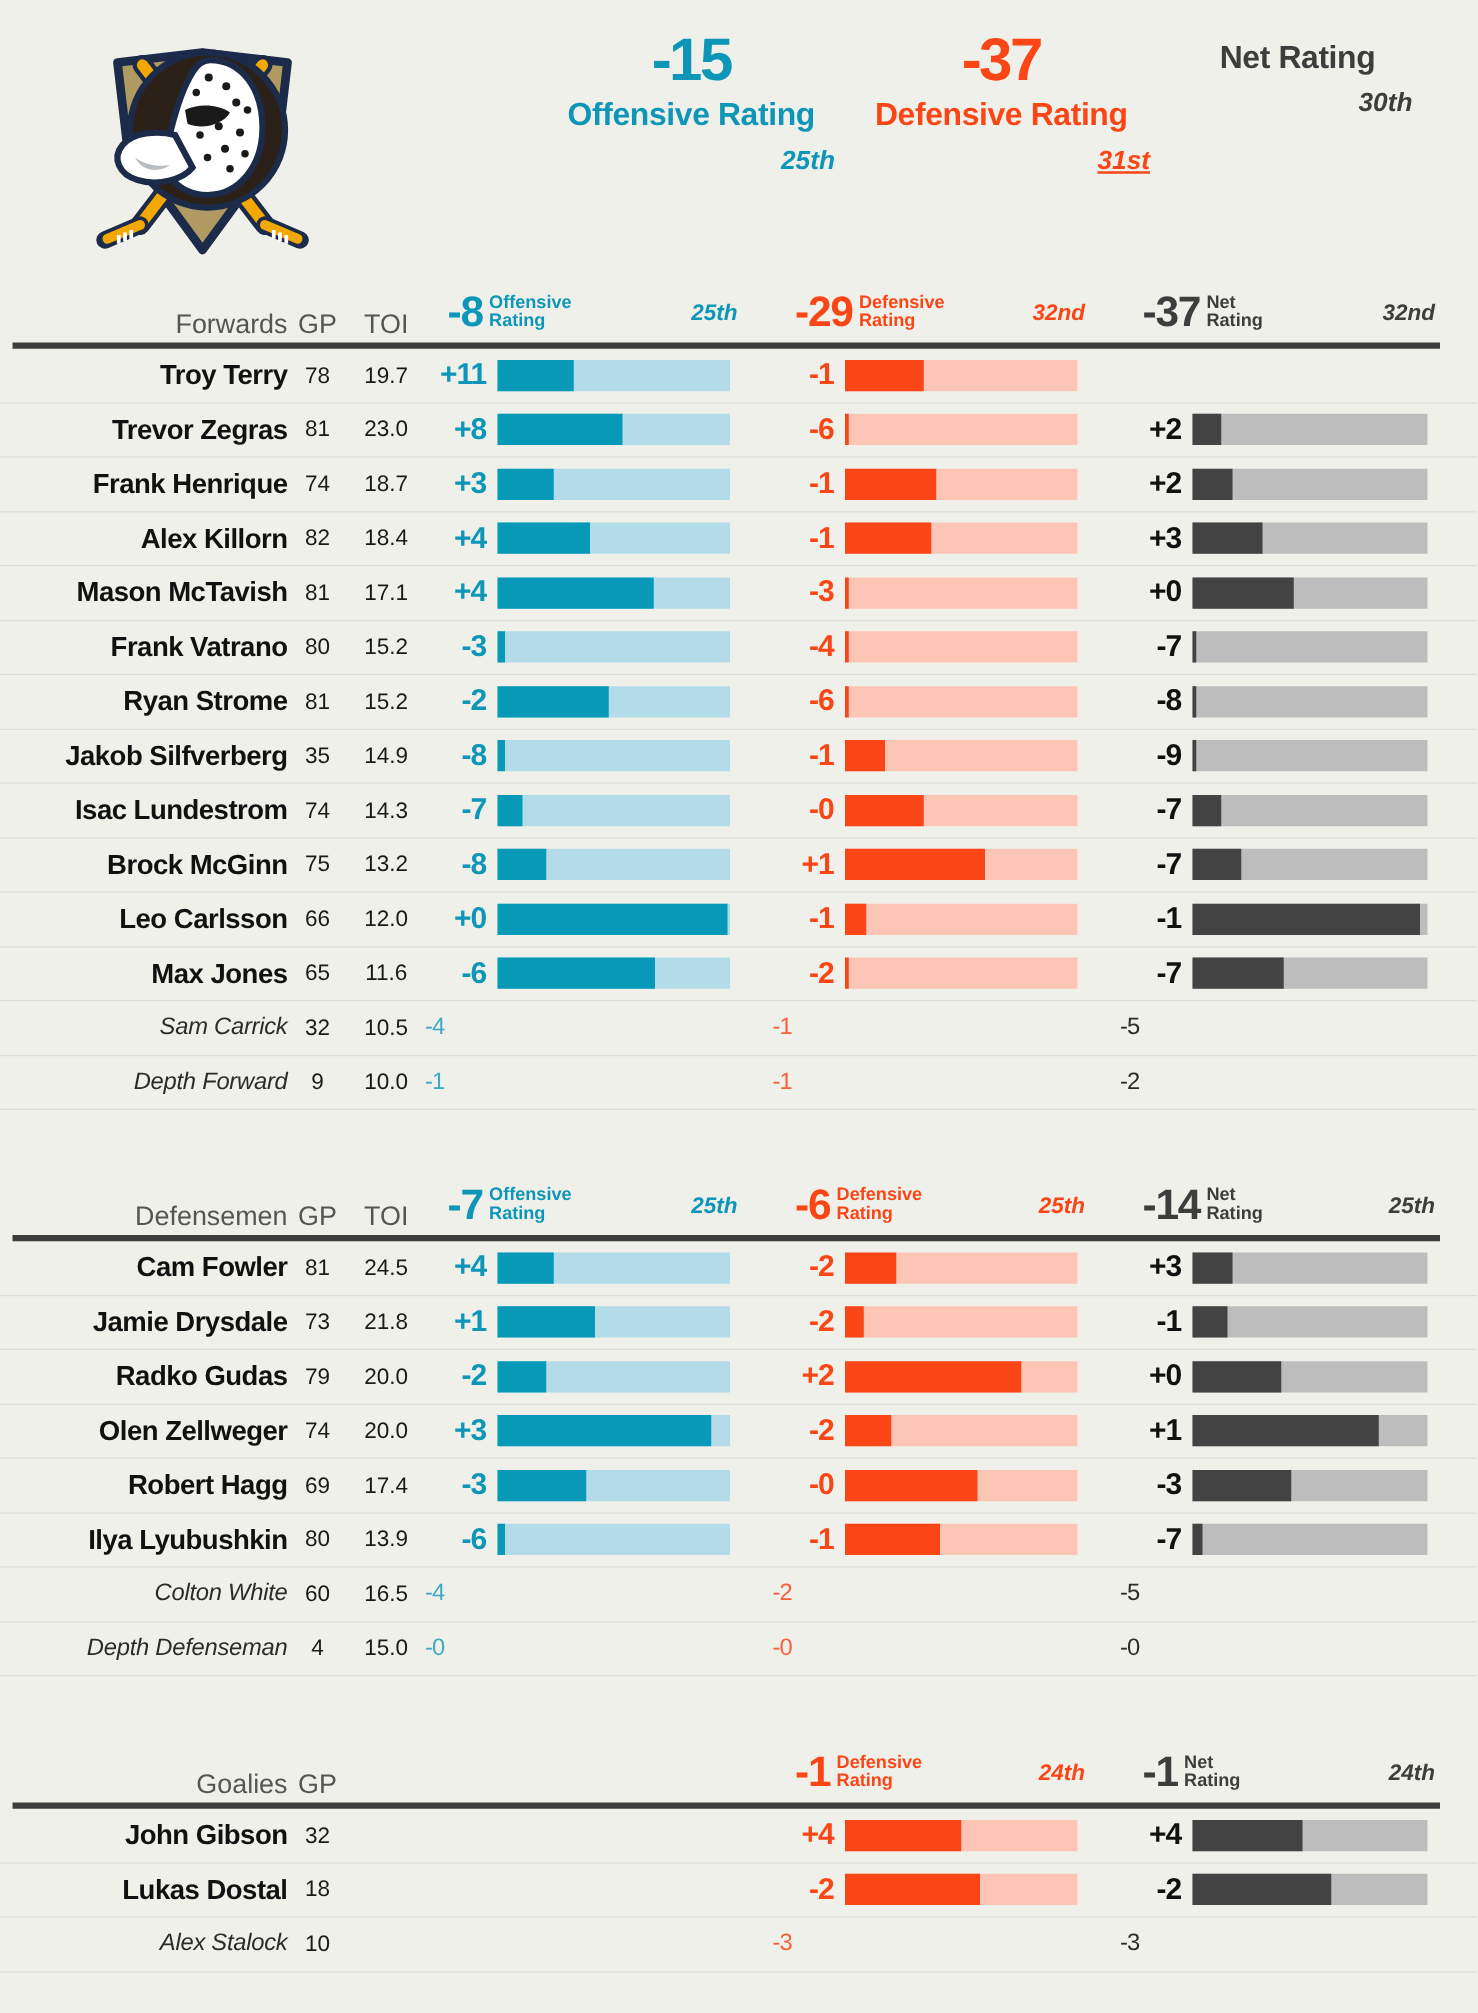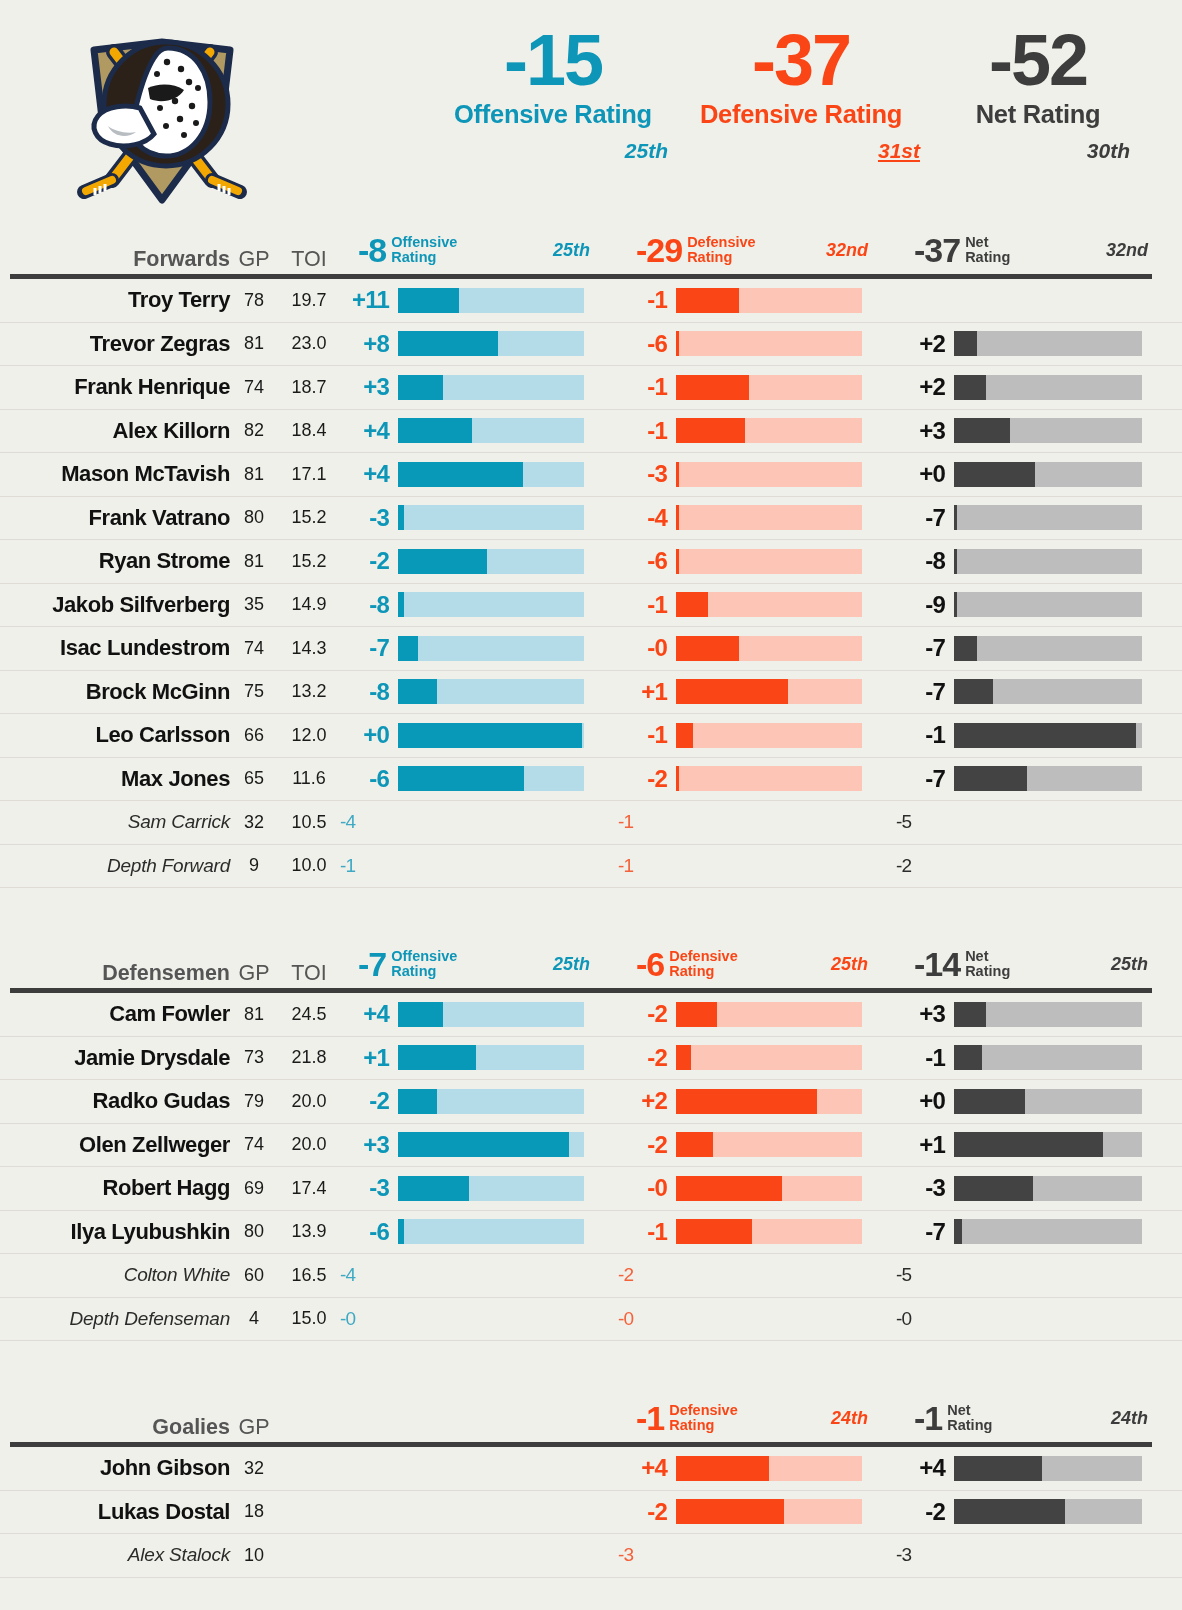--- a/index.html
+++ b/index.html
@@ -36,21 +36,21 @@
     left: 430px;
     top: 26px;
     width: 720px;
     display: flex;
   }
   .tstat { flex: 0 0 auto; text-align: center; }
   .tstat.off { width: 246px; }
   .tstat.def { width: 250px; }
   .tstat.net { width: 224px; }
   .tstat-val {
-    font-size: 72px;
+    font-size: 48px;
     font-weight: 800;
     line-height: 0.95;
     letter-spacing: -2px;
   }
   .tstat-lbl {
     font-size: 25.5px;
     font-weight: 800;
     letter-spacing: -0.3px;
     margin-top: 6px;
   }
@@ -85,21 +85,21 @@
   }
 
   
   .c-name  { width: 230px; text-align: right; padding-right: 0; }
   .c-gp    { width: 48px;  text-align: center; }
   .c-toi   { width: 62px;  text-align: center; }
   .c-off   { width: 278px; position: relative; }
   .c-def   { width: 278px; position: relative; }
   .c-net   { width: 280px; position: relative; }
 
-  .grp-head .c-name { font-size: 21.5px; color: #555; font-weight: 700; }
+  .grp-head .c-name { font-size: 21.5px; color: #555; font-weight: 400; }
   .grp-head .c-gp, .grp-head .c-toi { font-size: 21.5px; color: #555; font-weight: 400; }
 
   .gh-inner { display: flex; align-items: center; height: 44px; }
   .gh-val {
     font-size: 34px;
     font-weight: 800;
     letter-spacing: -1px;
     line-height: 1;
     margin-left: 18px;
   }
@@ -279,21 +279,20 @@
         <div class="tstat-val">-15</div>
         <div class="tstat-lbl">Offensive Rating</div>
         <div class="tstat-rank">25th</div>
       </div>
       <div class="tstat def">
         <div class="tstat-val">-37</div>
         <div class="tstat-lbl">Defensive Rating</div>
         <div class="tstat-rank">31st</div>
       </div>
       <div class="tstat net">
-        <div class="tstat-val">-52</div>
         <div class="tstat-lbl">Net Rating</div>
         <div class="tstat-rank">30th</div>
       </div>
     </div>
   </div>
 
   <div id="sections-root">
       <div class="section">
         <div class="grp-head">
           <div class="c-name">Forwards</div>

